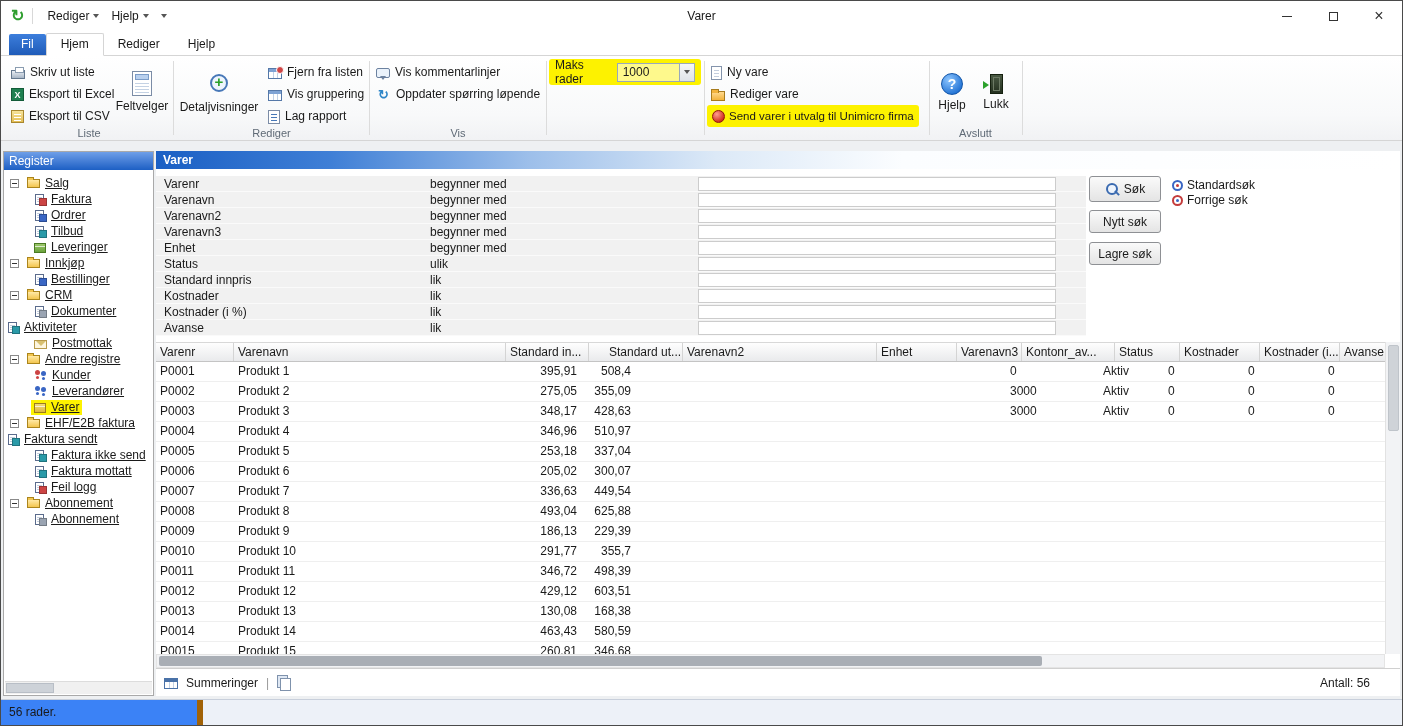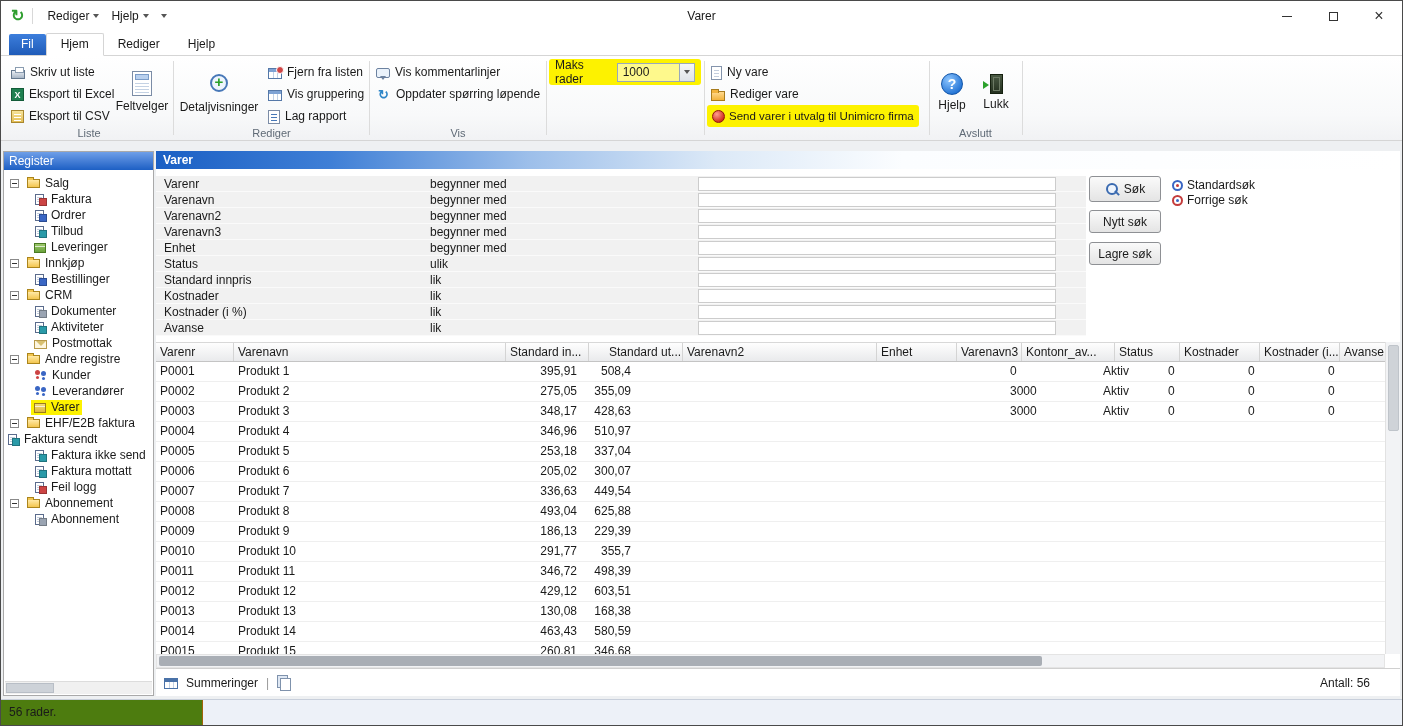--- a/index.html
+++ b/index.html
@@ -87,21 +87,21 @@
   .maks-box{position:absolute;left:2px;top:3px;width:152px;height:26px;background:#fdf200;border-radius:3px;display:flex;align-items:center;gap:6px;padding:0 6px;}
   .maks-combo{width:84px;height:19px;background:rgba(255,255,255,.55);border:1px solid #98a8bc;display:flex;align-items:center;position:relative;padding-left:5px;}
   .maks-combo .arrowbox{position:absolute;right:0;top:0;bottom:0;width:15px;border-left:1px solid #98a8bc;display:flex;align-items:center;justify-content:center;background:linear-gradient(#f6f7f8,#dfe3e8);}
   .send-pill{position:absolute;left:2px;top:49px;height:22px;display:flex;align-items:center;gap:4px;background:#fdf200;border-radius:3px;padding:0 5px;font-size:11.5px;white-space:nowrap;}
 
   
   #workspace{position:absolute;top:140px;left:0;right:0;bottom:26px;background:#eef0f2;}
   #sidebar{position:absolute;left:2px;top:10px;width:151px;bottom:3px;background:#fff;border:1px solid #a9a9a9;}
   #sidebar-header{height:18px;line-height:18px;padding-left:5px;color:#fff;background:linear-gradient(#6f9fe8,#1d5fc4);}
   #tree{position:absolute;top:19px;left:0;right:1px;bottom:15px;overflow:hidden;padding-top:4px;}
-  .tree-row{height:16px;display:flex;align-items:center;white-space:nowrap;}
+  .tree-row{height:16px;display:flex;align-items:center;white-space:nowrap;text-decoration:underline;}
   .expander{width:9px;height:9px;border:1px solid #8a8a8a;background:#fff;position:relative;margin-right:5px;flex:none;}
   .expander::after{content:"";position:absolute;left:1px;right:1px;top:3px;height:1px;background:#333;}
   .tree-inner{display:flex;align-items:center;padding:0 3px;height:15px;}
   .tree-inner.selected{background:#fdf200;}
   #sidebar-scroll{position:absolute;left:1px;right:1px;bottom:1px;height:13px;background:#f0f0f0;border-top:1px solid #dcdcdc;}
   #sidebar-scroll .thumb{position:absolute;left:1px;top:1px;width:48px;height:10px;background:#cdd2d8;border:1px solid #b8bec6;}
 
   
   .ti{display:inline-block;position:relative;flex:none;margin-right:5px;}
   .i-folder{width:13px;height:9px;background:linear-gradient(#ffe9a6,#f3c64f);border:1px solid #ab851c;margin-top:1px;}
@@ -153,21 +153,21 @@
   #vscroll .thumb{position:absolute;left:2px;top:3px;width:11px;height:86px;background:#cfd3d8;border:1px solid #bfc4ca;border-radius:2px;}
   #hscroll{position:absolute;left:0;top:503px;right:15px;height:14px;background:#f2f3f5;border:1px solid #e4e4e4;}
   #hscroll .thumb{position:absolute;left:2px;top:1px;width:72%;height:10px;background:#a9aeb5;border-radius:2px;}
 
   #bottombar{position:absolute;left:0;right:0;bottom:0;height:28px;border-top:1px solid #d0d0d0;background:#fff;display:flex;align-items:center;padding-left:8px;gap:8px;}
   .pipe{color:#999;}
   #antall{margin-left:auto;padding-right:30px;}
 
   
   #statusbar{position:absolute;left:0;right:0;bottom:0;height:26px;background:#edf1f8;border-top:1px solid #c8cfdb;display:flex;}
-  .sb-cell{width:202px;border-right:1px solid #a16207;padding:5px 8px;background:#4d7c0f;}
+  .sb-cell{width:202px;border-right:6px solid #a16207;padding:5px 8px;background:#3b82f6;}
 </style>
 </head>
 <body>
 
 <div id="win">
 
   <div id="titlebar">
     <span class="appicon">↻</span>
     <span class="tb-sep"></span>
     <span class="menu">
@@ -355,21 +355,21 @@
               <span class="ti i-folder"></span>
               <span class="tree-label">CRM</span>
             </span>
           </div>
           <div class="tree-row" style="padding-left: 27px;">
             <span class="tree-inner">
               <span class="ti i-page b-gray"></span>
               <span class="tree-label">Dokumenter</span>
             </span>
           </div>
-          <div class="tree-row" style="padding-left: 27px;">
+          <div class="tree-row" style="">
             <span class="tree-inner">
               <span class="ti i-page b-teal"></span>
               <span class="tree-label">Aktiviteter</span>
             </span>
           </div>
           <div class="tree-row" style="padding-left: 27px;">
             <span class="tree-inner">
               <span class="ti i-mail"></span>
               <span class="tree-label">Postmottak</span>
             </span>

